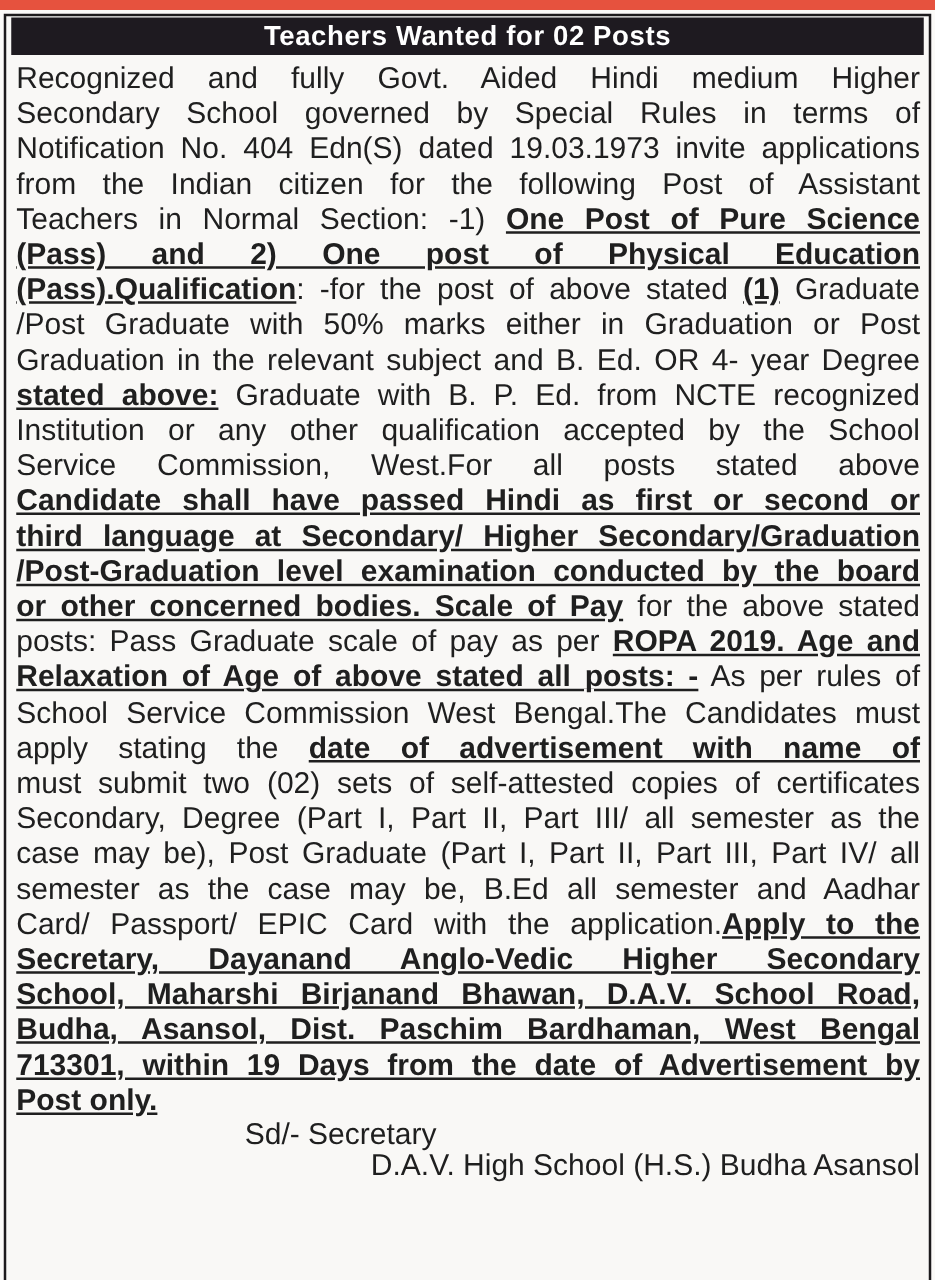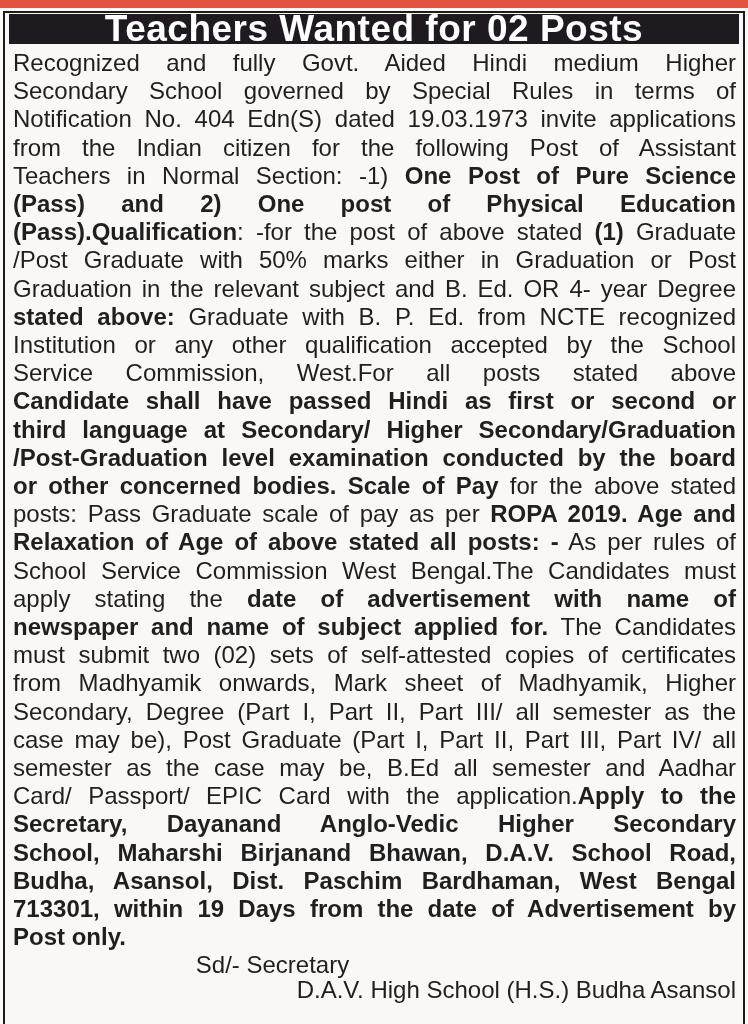--- a/index.html
+++ b/index.html
@@ -22,36 +22,36 @@
     top: 11px; left: 3px; right: 3px; bottom: -6px;
     border: 2px solid var(--border, #1c1a1c);
     background: var(--paper, #f9f8f6);
   }
   .title-bar {
     margin: 1px 4px 2px 4px;
     height: 30px;
     background: var(--title-bg, #1e1a20);
     color: var(--title-fg, #ffffff);
     font-weight: bold;
-    font-size: 37px;
+    font-size: 22px;
     line-height: 30px;
     text-align: center;
     letter-spacing: 0.5px;
     white-space: nowrap;
     overflow: hidden;
   }
   .body-text {
     padding: 3px 7px 0 8px;
     color: var(--text, #1f1f1f);
     font-size: 24px;
     line-height: 28.2px;
   }
   .line { text-align: justify; text-align-last: auto; }
   .line.j { text-align-last: justify; }
-  .b { font-weight: bold; }
+  .b { font-weight: bold; text-decoration: underline; }
   .sig1 { text-align: center; padding-right: 204px; line-height: 25px; }
   .sig2 { text-align: right; padding-right: 0px; line-height: 25px; }
 </style>
 </head>
 <body>
 
 <div class="page">
   <div class="top-strip"></div>
   <div class="outer">
     <div class="title-bar">
@@ -72,23 +72,21 @@
           <div class="line j"><span>Institution or any other qualification accepted by the School</span></div>
           <div class="line j"><span>Service Commission, West.For all posts stated above</span></div>
           <div class="line j"><span class="b">Candidate shall have passed  Hindi as first or second or</span></div>
           <div class="line j"><span class="b">third language at Secondary/ Higher Secondary/Graduation</span></div>
           <div class="line j"><span class="b">/Post-Graduation level examination conducted by the board</span></div>
           <div class="line j"><span class="b">or other concerned bodies. Scale of Pay</span><span> for the above stated</span></div>
           <div class="line j"><span>posts:  Pass Graduate scale of pay as per </span><span class="b">ROPA 2019. Age and</span></div>
           <div class="line j"><span class="b">Relaxation of Age of above stated all posts: -</span><span> As per rules of</span></div>
           <div class="line j"><span>School Service Commission West Bengal.The Candidates must</span></div>
           <div class="line j"><span>apply stating the </span><span class="b">date of advertisement with name of</span></div>
-          <div class="line j"><span class="b">newspaper and name of subject applied for.</span><span> The Candidates</span></div>
           <div class="line j"><span>must submit two (02) sets of self-attested copies of certificates</span></div>
-          <div class="line j"><span>from Madhyamik onwards, Mark sheet of Madhyamik, Higher</span></div>
           <div class="line j"><span>Secondary, Degree (Part I, Part II, Part III/ all semester as the</span></div>
           <div class="line j"><span>case may be), Post Graduate (Part I, Part II, Part III, Part IV/ all</span></div>
           <div class="line j"><span>semester as the case may be, B.Ed all semester and Aadhar</span></div>
           <div class="line j"><span>Card/ Passport/ EPIC Card with the application.</span><span class="b">Apply to the</span></div>
           <div class="line j"><span class="b">Secretary, Dayanand Anglo-Vedic Higher Secondary</span></div>
           <div class="line j"><span class="b">School, Maharshi Birjanand Bhawan, D.A.V. School Road,</span></div>
           <div class="line j"><span class="b">Budha, Asansol, Dist. Paschim Bardhaman, West Bengal</span></div>
           <div class="line j"><span class="b">713301, within 19 Days from the date of Advertisement by</span></div>
           <div class="line"><span class="b">Post only.</span></div>
         </div>

